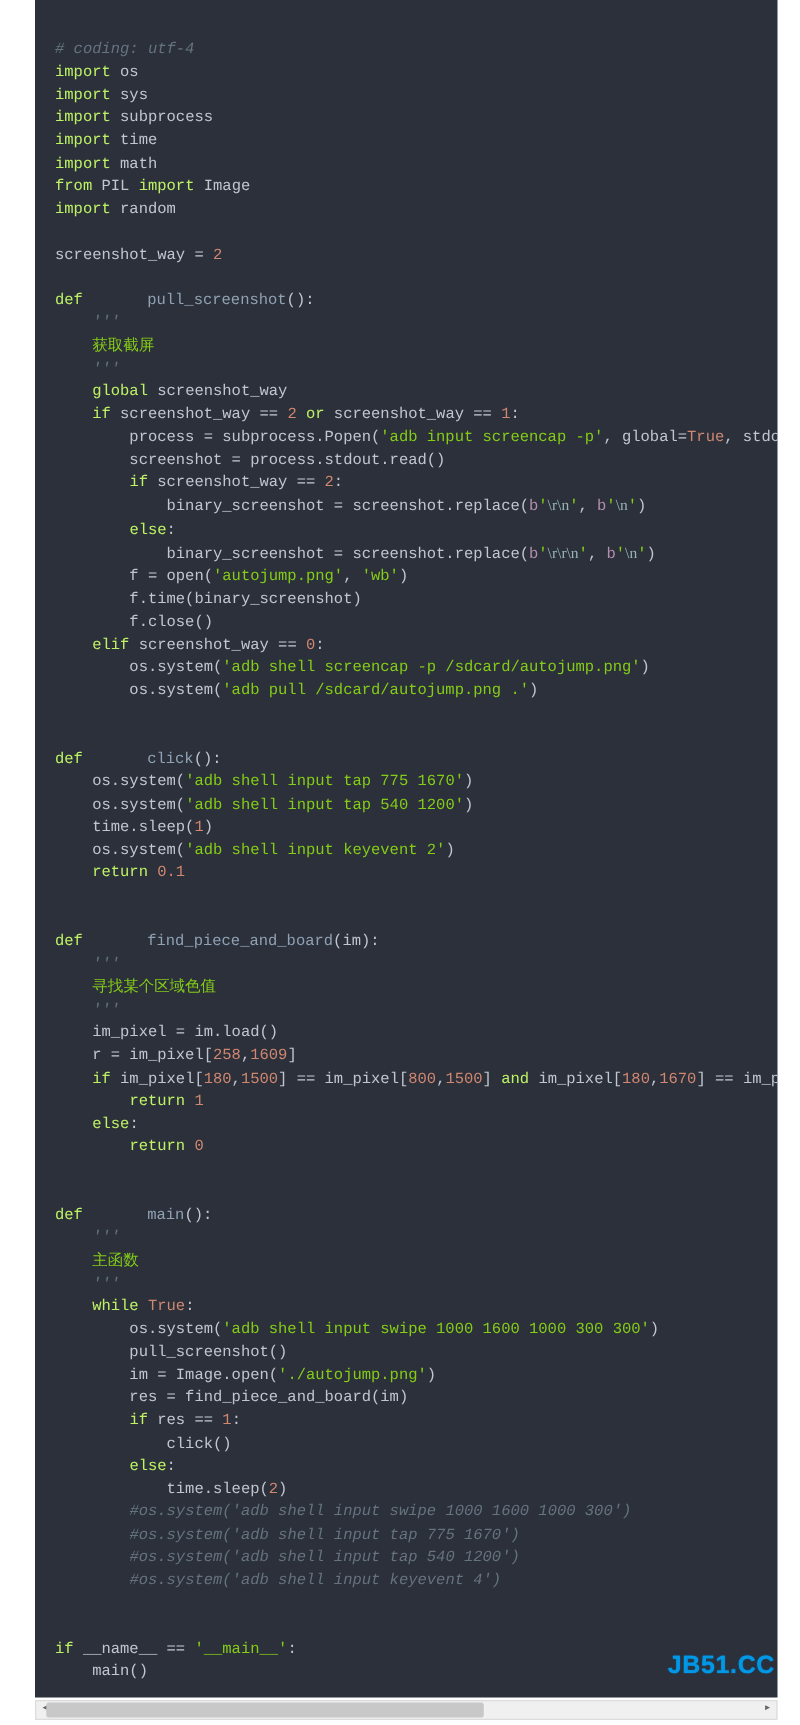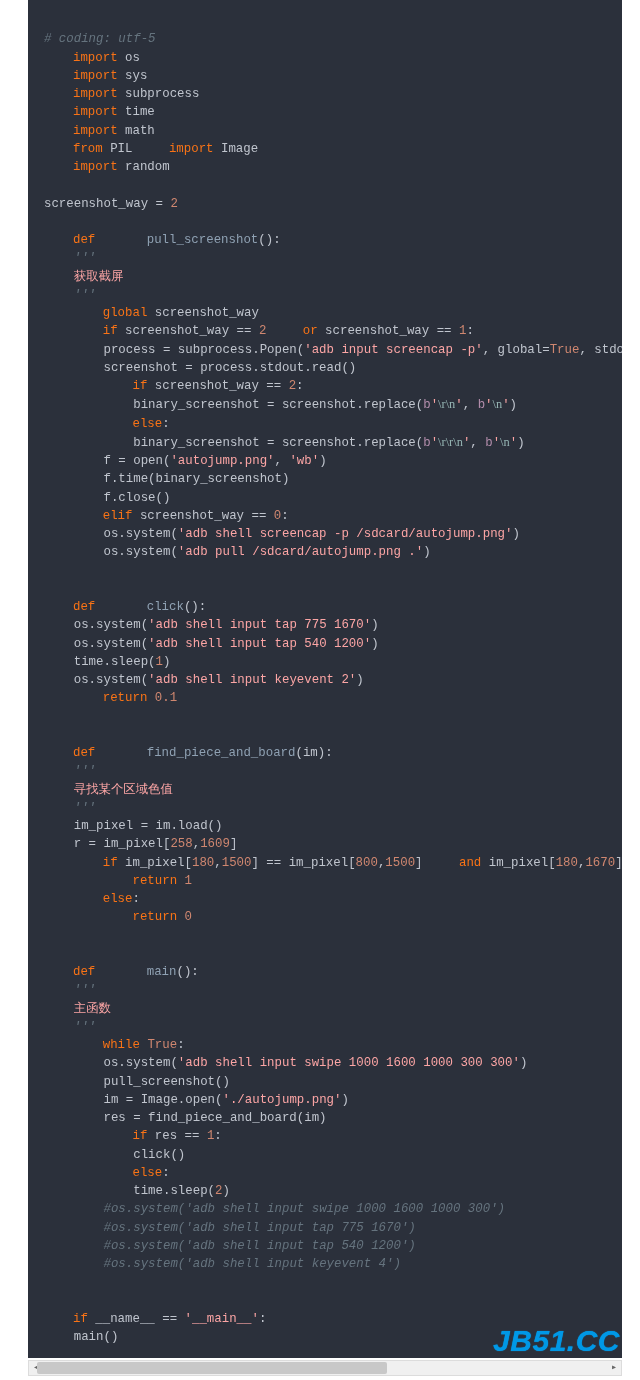--- a/index.html
+++ b/index.html
@@ -45,46 +45,45 @@
   .hscroll .arrow-l, .hscroll .arrow-r {
     position:absolute; top:0;
     width:14px; height:14px;
     font-size:10px; color:#666;
     text-align:center; line-height:14px;
   }
   .hscroll .arrow-l { left:0; }
   .hscroll .arrow-r { right:0; }
   .watermark {
     position:absolute;
-    right:20px; bottom:22px;
+    right:20px; bottom:36px;
     font-family:Arial,sans-serif;
     font-weight:900;
-    font-style:italic;
-    font-size:30px;
+    font-size:20px;
     letter-spacing:0.5px;
     color:#0098e6;
     text-shadow:0 0 1px #0098e6;
   }
   
-  .kw   { color:#f97316;margin-left:29px; }  
+  .kw   { color:#bef264; }  
   .fn   { color:#8fa1b3;padding-left:44px; }
-  .str  { color:#fca5a5; }
+  .str  { color:#84cc16; }
   .esc  { color:#96b5b4;font-family:Liberation Serif, serif; }  
   .num  { color:#d08770; }
   .bool { color:#d08770;margin-top:36px; }
   .cmt  { color:#65737e; font-style:italic; }
   .bpre { color:#b48ead; } 
   .txt  { color:#c0c5ce; }
 </style>
 </head>
 <body>
 
 <div class="editor-wrap">
   <div class="editor">
-<span class="cmt"># coding: utf-5</span>
+<span class="cmt"># coding: utf-4</span>
 <span class="kw">import</span><span class="txt"> os</span>
 <span class="kw">import</span><span class="txt"> sys</span>
 <span class="kw">import</span><span class="txt"> subprocess</span>
 <span class="kw">import</span><span class="txt"> time</span>
 <span class="kw">import</span><span class="txt"> math</span>
 <span class="kw">from</span><span class="txt"> PIL </span><span class="kw">import</span><span class="txt"> Image</span>
 <span class="kw">import</span><span class="txt"> random</span>
 <span></span>
 <span class="txt">screenshot_way = </span><span class="num">2</span>
 <span></span>

